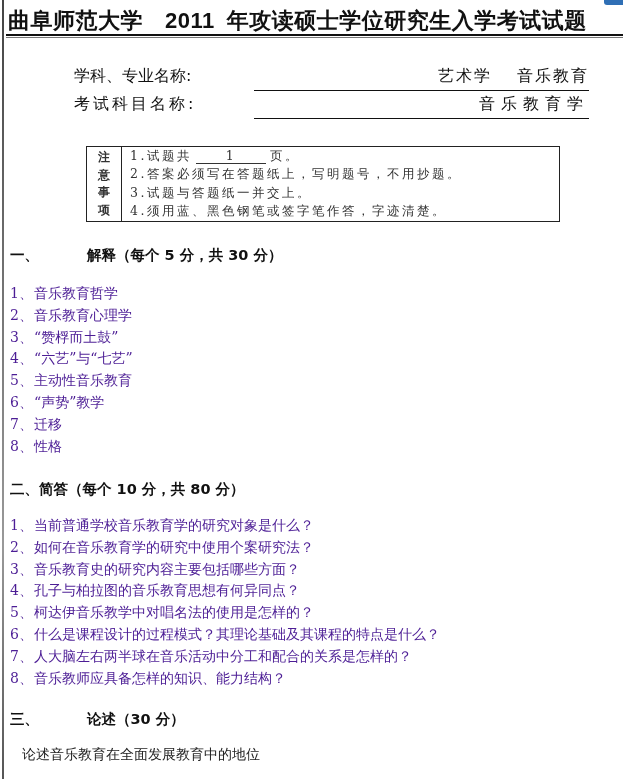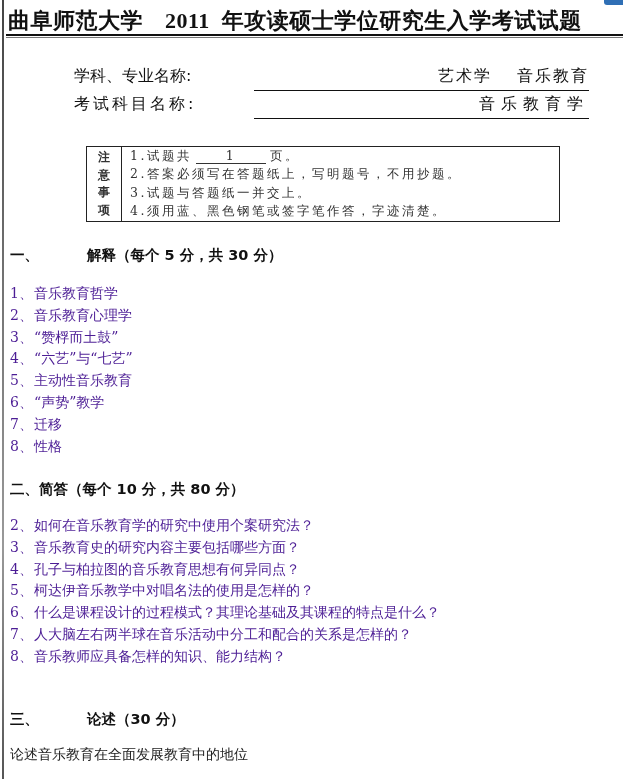--- a/index.html
+++ b/index.html
@@ -10,21 +10,21 @@
   }
   .left-rule {
     position: absolute; left: 2px; top: 0; width: 2px; height: 779px;
     background: linear-gradient(#444, #777 40%, #999 70%, #555);
   }
   .title {
     position: absolute; left: 8px; top: 6px; width: 640px;
     font-size: 22px; font-weight: bold; letter-spacing: 0.5px; white-space: nowrap;
     font-family: "DejaVu Sans", "Liberation Sans", sans-serif;
   }
-  .title .year { font-family: Liberation Serif, serif; margin: 0 12px 0 22px; }
+  .title .year { font-family: Liberation Sans, sans-serif; margin: 0 12px 0 22px; }
   .title-rule {
     position: absolute; left: 6px; top: 34px; width: 617px; height: 2px; background: #111;
   }
   .title-rule2 {
     position: absolute; left: 6px; top: 37px; width: 617px; height: 1px; background: #777;
   }
   .corner-tab {
     position: absolute; left: 604px; top: 0; width: 19px; height: 5px;
     background: #2f6fb5; border-radius: 0 0 0 3px;
   }
@@ -52,21 +52,21 @@
   .blank { display: inline-block; width: 70px; border-bottom: 1px solid #333; text-align: center; margin: 0 4px; }
   .section-head {
     position: absolute; font-size: 14.5px; font-weight: bold; white-space: nowrap;
     font-family: "DejaVu Sans", sans-serif;
   }
   .section-head .num { display: inline-block; }
   .section-head .gap { display: inline-block; width: 48px; }
   .list { position: absolute; left: 10px; font-size: 14px; color: #4c1d95; }
   .list-item { height: 21.8px; line-height: 21.8px; white-space: nowrap; }
   .list-item .idx { display: inline-block; width: 24px; }
-  .essay { position: absolute; left: 10px; top: 746px; font-size: 14px; color: #222; }
+  .essay { position: absolute; left: 22px; top: 746px; font-size: 14px; color: #222; }
 </style>
 </head>
 <body>
 
 <div class="left-rule"></div>
 <div class="corner-tab"></div>
 
 <div class="title">
   <span>曲阜师范大学</span><span class="year">2011</span><span>年攻读硕士学位研究生入学考试试题</span>
 </div>
@@ -110,20 +110,21 @@
   <div class="list-item"><span class="idx">5、</span><span>主动性音乐教育</span></div>
   <div class="list-item"><span class="idx">6、</span><span>“声势”教学</span></div>
   <div class="list-item"><span class="idx">7、</span><span>迁移</span></div>
   <div class="list-item"><span class="idx">8、</span><span>性格</span></div>
 </div>
 
 <div class="section-head" style="left:10px; top:480px;">
   <span class="num">二、</span><span>简答（每个 10 分，共 80 分）</span>
 </div>
 <div class="list" style="top:515px;">
+  <div class="list-item"><span class="idx">1、</span><span>当前普通学校音乐教育学的研究对象是什么？</span></div>
   <div class="list-item"><span class="idx">2、</span><span>如何在音乐教育学的研究中使用个案研究法？</span></div>
   <div class="list-item"><span class="idx">3、</span><span>音乐教育史的研究内容主要包括哪些方面？</span></div>
   <div class="list-item"><span class="idx">4、</span><span>孔子与柏拉图的音乐教育思想有何异同点？</span></div>
   <div class="list-item"><span class="idx">5、</span><span>柯达伊音乐教学中对唱名法的使用是怎样的？</span></div>
   <div class="list-item"><span class="idx">6、</span><span>什么是课程设计的过程模式？其理论基础及其课程的特点是什么？</span></div>
   <div class="list-item"><span class="idx">7、</span><span>人大脑左右两半球在音乐活动中分工和配合的关系是怎样的？</span></div>
   <div class="list-item"><span class="idx">8、</span><span>音乐教师应具备怎样的知识、能力结构？</span></div>
 </div>
 
 <div class="section-head" style="left:10px; top:710px;">

